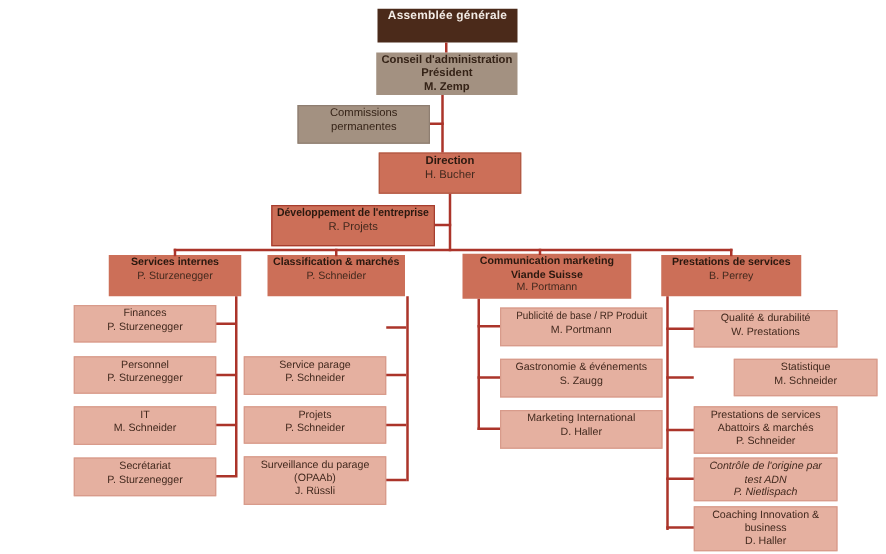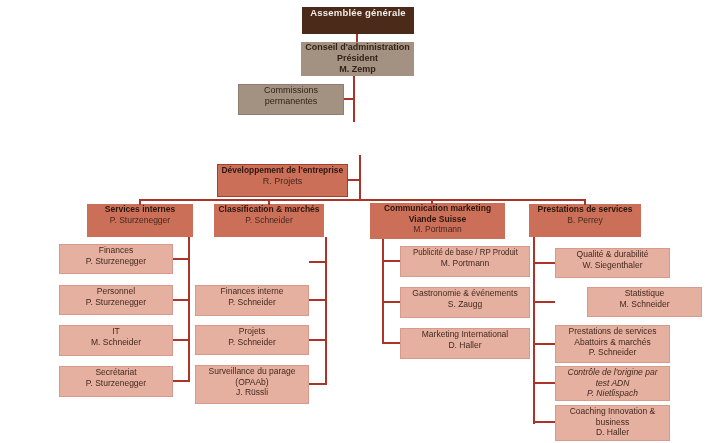--- a/index.html
+++ b/index.html
@@ -72,20 +72,24 @@
     <span class="ln b">Conseil d'administration</span>
     <span class="ln b">Président</span>
     <span class="ln b">M. Zemp</span>
   </div>
 
   <div class="box tan top" id="b-commissions">
     <span class="ln">Commissions</span>
     <span class="ln">permanentes</span>
   </div>
 
+  <div class="box salmon top" id="b-direction">
+    <span class="ln b">Direction</span>
+    <span class="ln">H. Bucher</span>
+  </div>
 
   <div class="box salmon top" id="b-dev">
     <span class="ln b cond">Développement de l'entreprise</span>
     <span class="ln">R. Projets</span>
   </div>
 
   <div class="box salmon" id="h1">
     <span class="ln b">Services internes</span>
     <span class="ln">P. Sturzenegger</span>
   </div>
@@ -114,21 +118,21 @@
   <div class="box lightbox" id="c1-3">
     <span class="ln">IT</span>
     <span class="ln">M. Schneider</span>
   </div>
   <div class="box lightbox" id="c1-4">
     <span class="ln">Secrétariat</span>
     <span class="ln">P. Sturzenegger</span>
   </div>
 
   <div class="box lightbox" id="c2-2">
-    <span class="ln">Finances interne</span>
+    <span class="ln">Service parage</span>
     <span class="ln">P. Schneider</span>
   </div>
   <div class="box lightbox" id="c2-3">
     <span class="ln">Projets</span>
     <span class="ln">P. Schneider</span>
   </div>
   <div class="box lightbox" id="c2-4">
     <span class="ln">Surveillance du parage</span>
     <span class="ln">(OPAAb)</span>
     <span class="ln">J. Rüssli</span>
@@ -142,21 +146,21 @@
     <span class="ln">Gastronomie &amp; événements</span>
     <span class="ln">S. Zaugg</span>
   </div>
   <div class="box lightbox" id="c3-3">
     <span class="ln">Marketing International</span>
     <span class="ln">D. Haller</span>
   </div>
 
   <div class="box lightbox" id="c4-1">
     <span class="ln">Qualité &amp; durabilité</span>
-    <span class="ln">W. Siegenthaler</span>
+    <span class="ln">W. Prestations</span>
   </div>
   <div class="box lightbox" id="c4-2">
     <span class="ln">Statistique</span>
     <span class="ln">M. Schneider</span>
   </div>
   <div class="box lightbox" id="c4-3">
     <span class="ln">Prestations de services</span>
     <span class="ln">Abattoirs &amp; marchés</span>
     <span class="ln">P. Schneider</span>
   </div>

